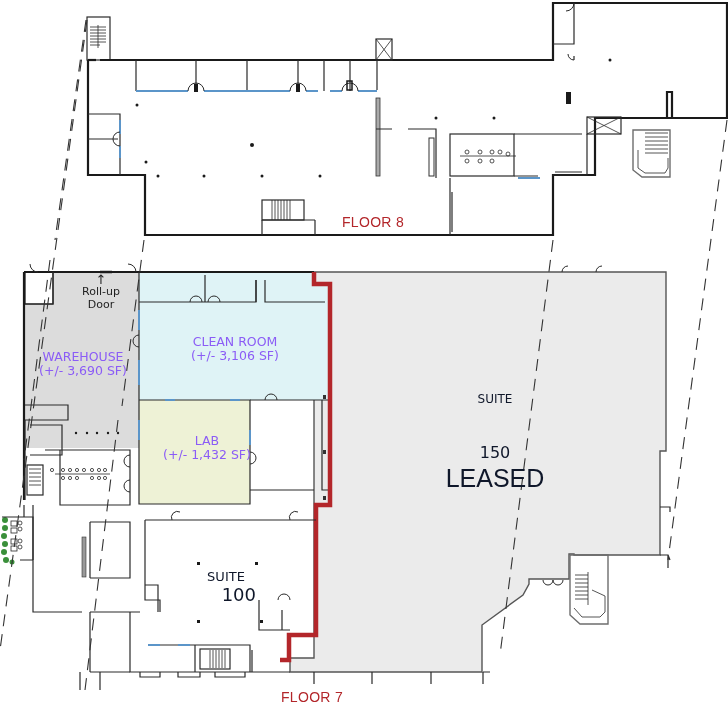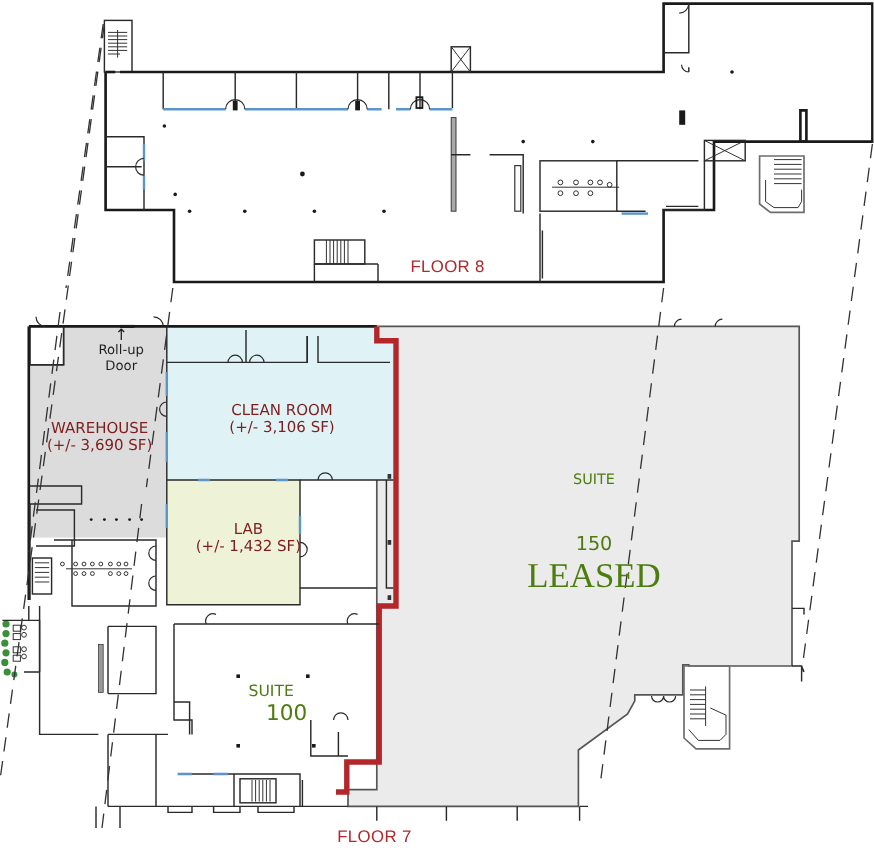--- a/index.html
+++ b/index.html
@@ -8,22 +8,22 @@
   .wall { fill: none; stroke: #1a1a1a; stroke-width: 2.2; stroke-linejoin: miter; }
   .wall-thin { fill: none; stroke: #2a2a2a; stroke-width: 1.2; }
   .wall-grey { fill: none; stroke: #6d6d6d; stroke-width: 1.4; }
   .glass { fill: none; stroke: #5b95c9; stroke-width: 2; }
   .door { fill: none; stroke: #2a2a2a; stroke-width: 1; }
   .dash { fill: none; stroke: #333; stroke-width: 1.1; stroke-dasharray: 12 8; }
   .boundary { fill: none; stroke: #b3262a; stroke-width: 4.5; stroke-linejoin: miter; }
   .column { fill: #1a1a1a; }
   .stair { fill: none; stroke: #2a2a2a; stroke-width: 0.8; }
   .label { position: absolute; text-align: center; white-space: nowrap; line-height: 1.15; }
-  .label-dark { color: #7f1d1d; font-size: 12.5px; }
-  .label-red { color: #4d7c0f; }
+  .label-dark { color: #8b5cf6; font-size: 12.5px; }
+  .label-red { color: #0f172a; }
   .floor-label { position: absolute; color: #b3262a; font-size: 14px; font-family: "Liberation Sans", sans-serif; letter-spacing: 0.3px; }
   .small { font-size: 11px; color: #1f1f1f; }
 </style>
 </head>
 <body>
 
 <svg id="plan" viewBox="0 0 728 709" xmlns="http://www.w3.org/2000/svg">
 
   <g>
 
@@ -293,14 +293,14 @@
 </div>
 
 <div class="label label-red" style="left:196px; top:570px; width:60px;">
   <div style="font-size:13px;">SUITE</div>
   <div style="font-size:18px;text-align:right;">100</div>
 </div>
 
 <div class="label label-red" style="left:430px; top:393px; width:130px;">
   <div style="font-size:12px;">SUITE</div>
   <div style="font-size:16px;margin-top:37px;">150</div>
-  <div style="font-size:29px; margin-top:2px; font-family:Liberation Serif, serif;">LEASED</div>
+  <div style="font-size:25px; margin-top:2px; font-family:Liberation Sans, sans-serif;">LEASED</div>
 </div>
 
 </body></html>

